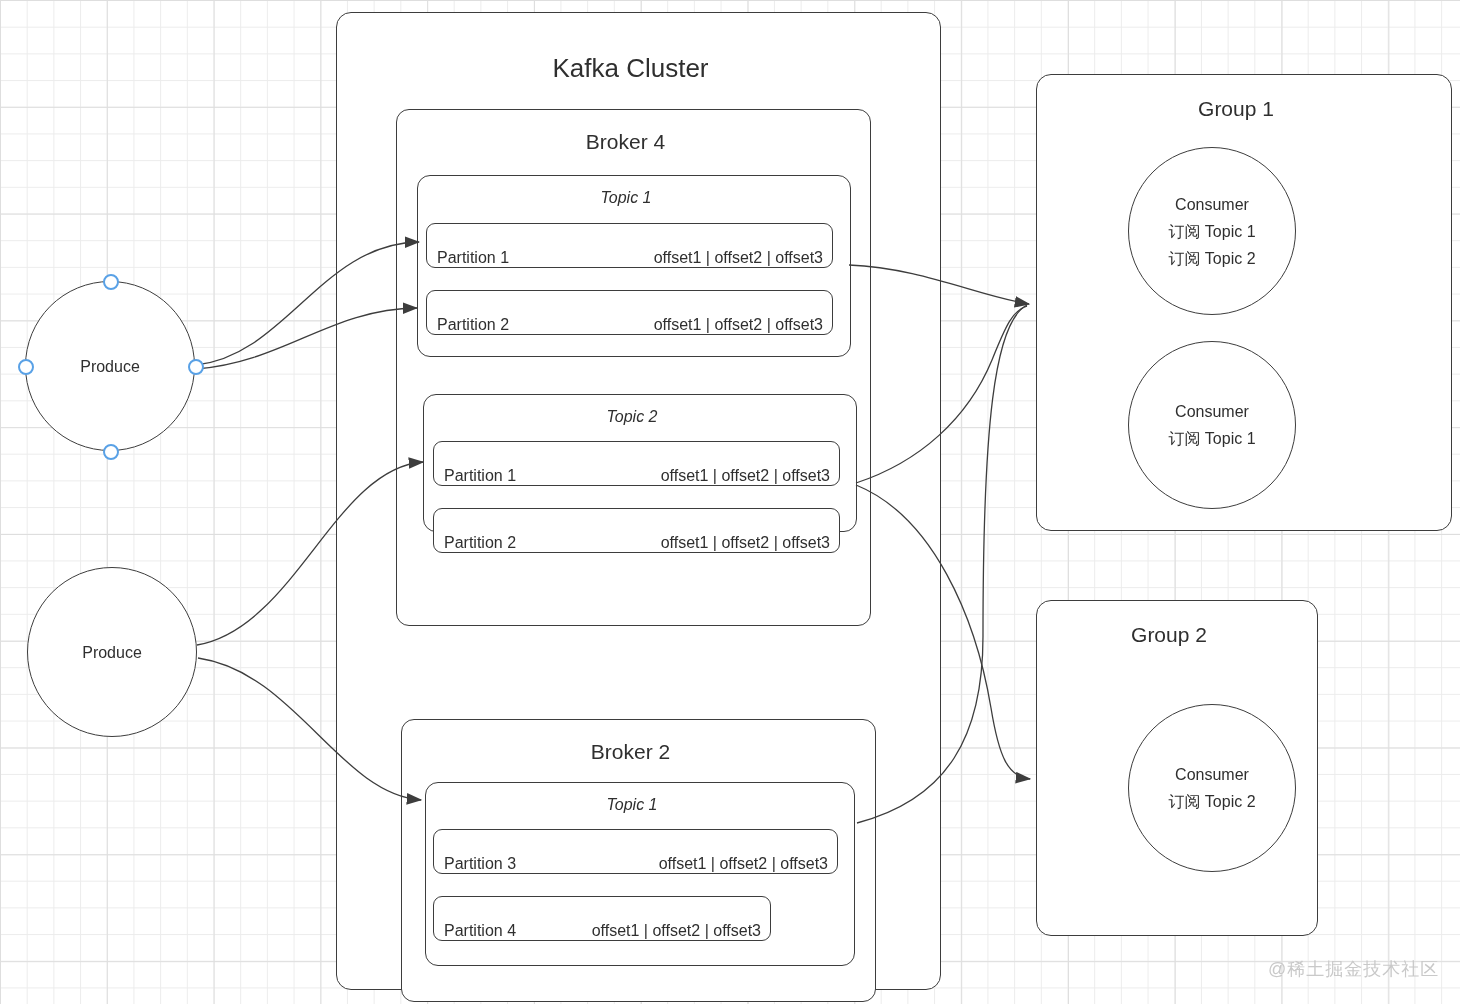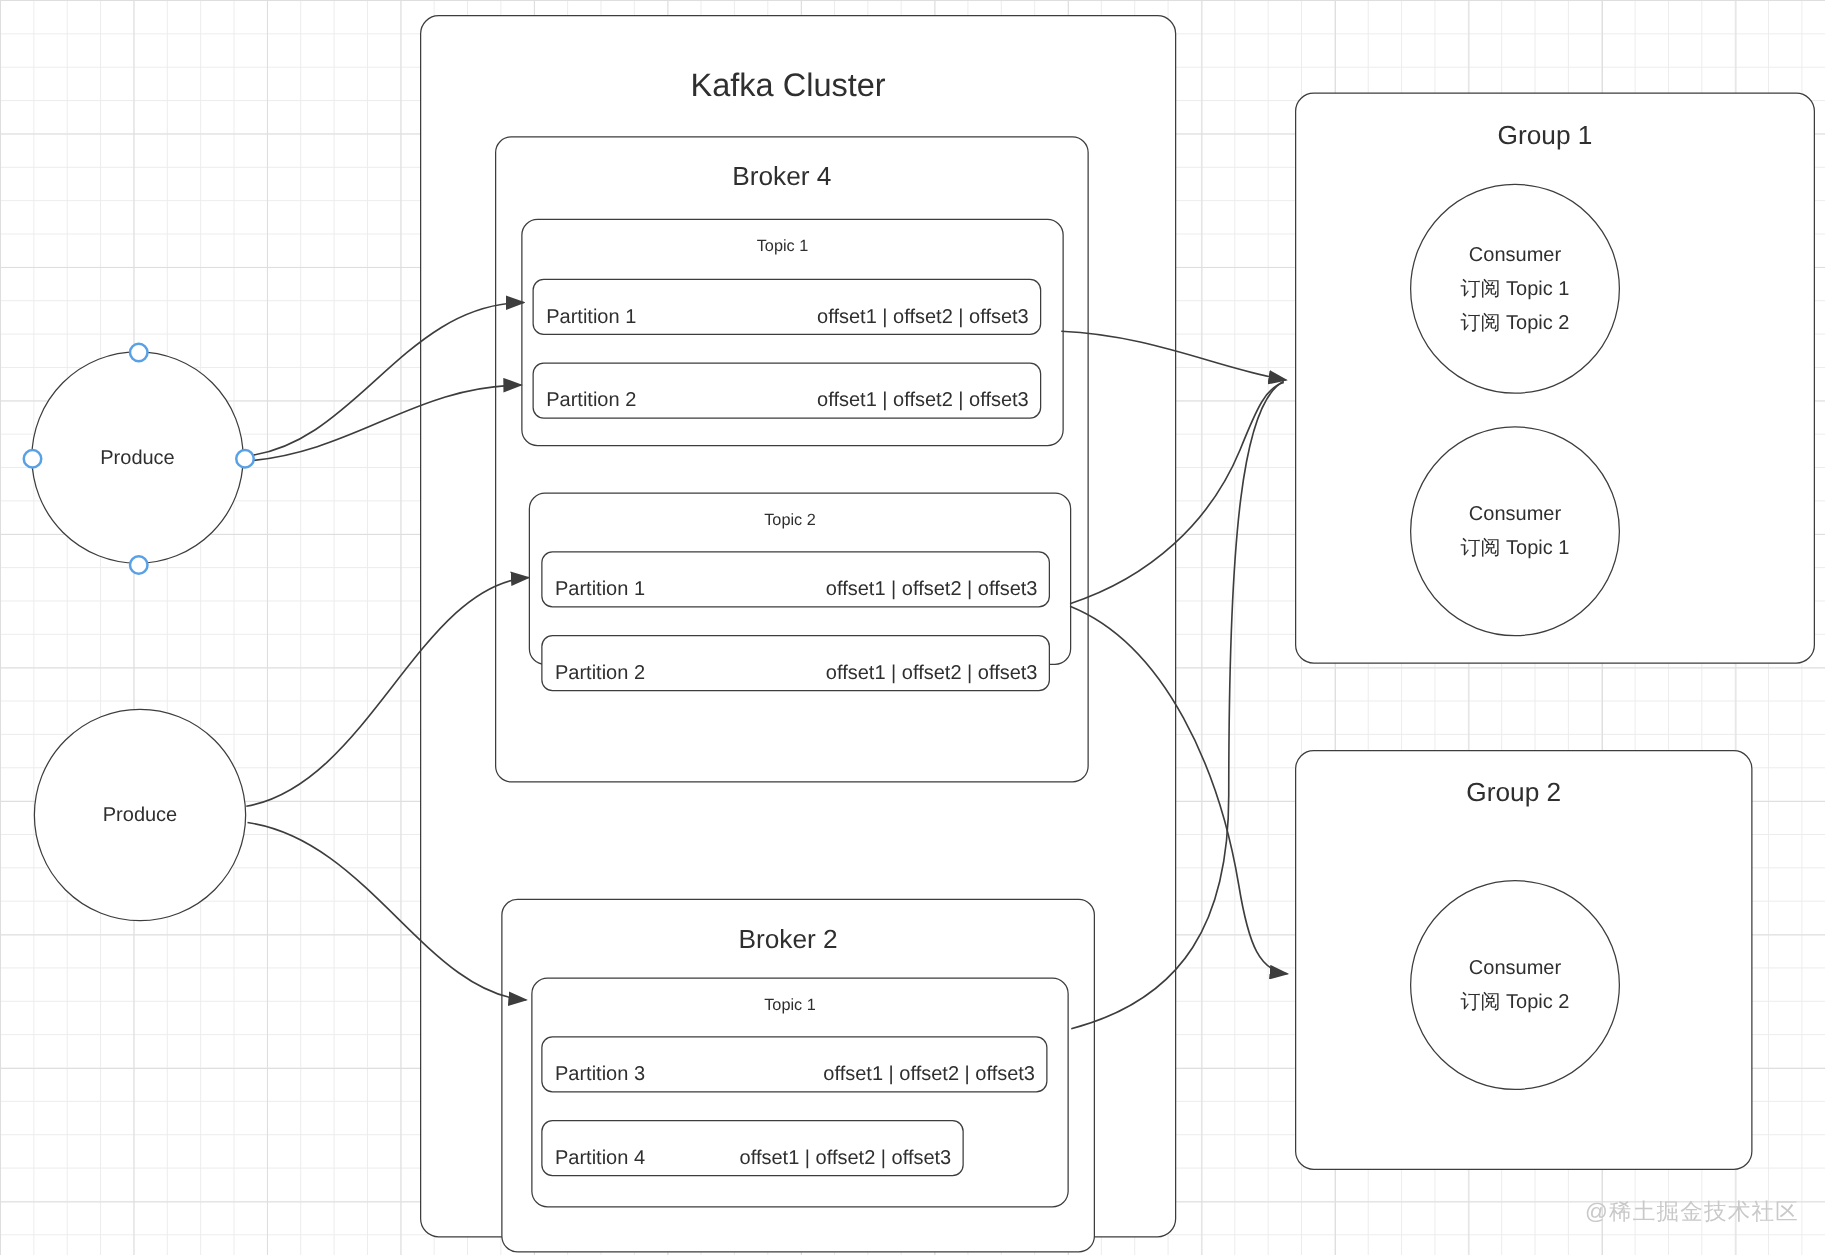--- a/index.html
+++ b/index.html
@@ -20,26 +20,26 @@
   }
   .box{
     position:absolute;background:#fff;border:1px solid #3d3d3d;
     border-radius:13px;box-sizing:border-box;
   }
   .box-title{
     position:absolute;left:0;right:16px;text-align:center;white-space:nowrap;
   }
   .title-cluster{top:40px;font-size:26px;}
   .title-broker{top:20px;font-size:21px;}
-  .title-topic{top:13px;font-size:13px;}
+  .title-topic{top:13px;font-size:16px;font-style:italic;}
   .title-group{top:22px;font-size:21px;}
   .partition{
     position:absolute;height:45px;background:#fff;border:1px solid #3d3d3d;
     border-radius:9px;box-sizing:border-box;
-    display:flex;align-items:center;justify-content:space-between;
+    display:flex;align-items:flex-end;justify-content:space-between;
     padding:16px 9px 0 10px;font-size:16px;white-space:nowrap;
   }
   .circle{
     position:absolute;background:#fff;border:1px solid #3d3d3d;border-radius:50%;
     box-sizing:border-box;display:flex;flex-direction:column;
     align-items:center;justify-content:center;text-align:center;
   }
   .circle .cline{font-size:16px;line-height:27px;white-space:nowrap;}
   .producer{width:170px;height:170px;font-size:17px;}
   .consumer{width:168px;height:168px;}
@@ -125,21 +125,21 @@
       <div class="cline">Consumer</div>
       <div class="cline">订阅 Topic 1</div>
       <div class="cline">订阅 Topic 2</div>
     </div>
     <div class="circle consumer" style="left:91px;top:266px;">
       <div class="cline">Consumer</div>
       <div class="cline">订阅 Topic 1</div>
     </div>
   </div>
 
-  <div class="box" style="left:1036px;top:600px;width:366px;height:336px;border-radius:15px;">
+  <div class="box" style="left:1036px;top:600px;width:282px;height:336px;border-radius:15px;">
     <div class="box-title title-group">Group 2</div>
     <div class="circle consumer" style="left:91px;top:103px;">
       <div class="cline">Consumer</div>
       <div class="cline">订阅 Topic 2</div>
     </div>
   </div>
 
   <svg id="connectors" width="1460" height="1004" viewBox="0 0 1460 1004">
     <defs>
       <marker id="arrow" viewBox="0 0 12 9" refX="11" refY="4.5" markerWidth="12" markerHeight="9" orient="auto-start-reverse">

